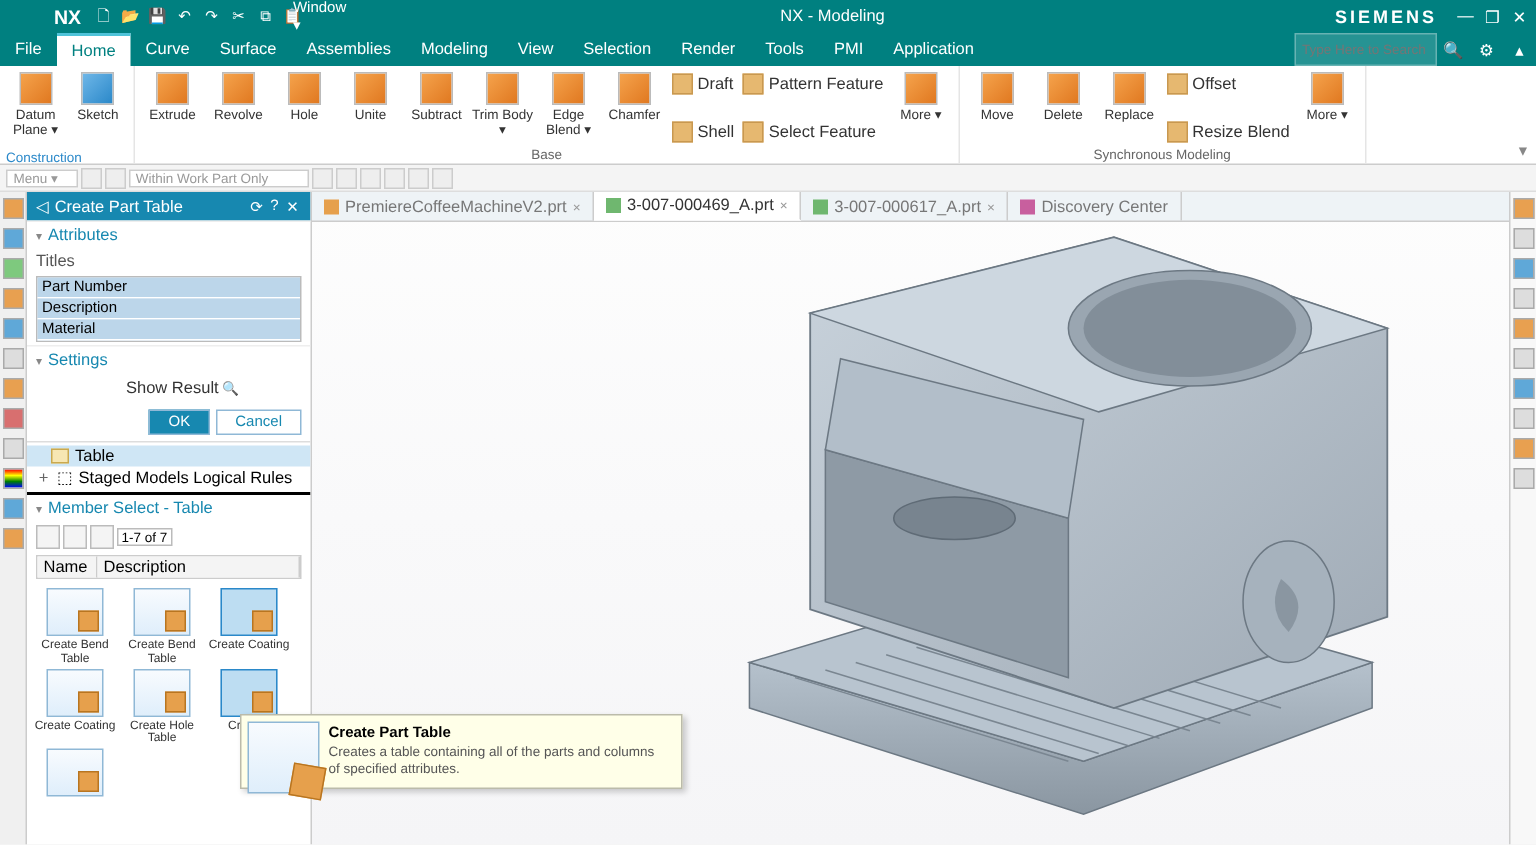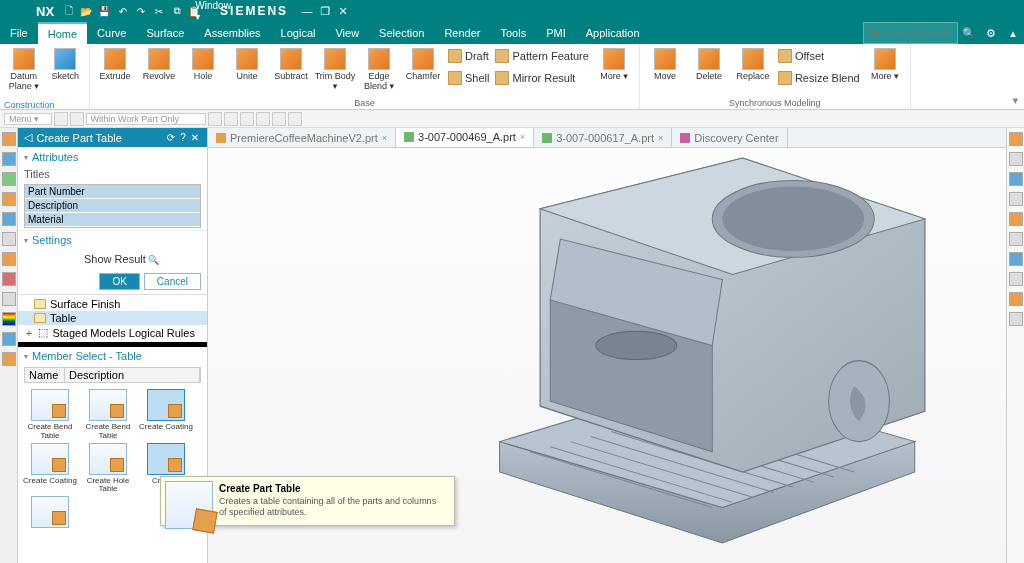--- a/index.html
+++ b/index.html
@@ -24,21 +24,21 @@
 .rgroup{display:flex;flex-direction:column;border-right:1px solid #e5e5e5;padding:2px 4px 0 4px;}
 .rgroup .tools{display:flex;gap:2px;align-items:flex-start;}
 .rgroup .label{text-align:center;font-size:9px;color:#666;margin-top:auto;padding-bottom:1px;}
 .rbtn{display:flex;flex-direction:column;align-items:center;width:42px;padding:2px 0;}
 .rbtn .ic{width:22px;height:22px;background:#ddd;border:1px solid #bbb;margin-bottom:2px;}
 .rbtn .ic.orange{background:linear-gradient(135deg,#f5a34c,#e07820);}
 .rbtn .ic.blue{background:linear-gradient(135deg,#6fb7e8,#2a88c9);}
 .rbtn .txt{font-size:9px;text-align:center;line-height:1.1;color:#333;}
 .rsmall{display:flex;align-items:center;gap:3px;padding:1px 2px;font-size:9px;color:#333;}
 .rsmall .ic{width:14px;height:14px;background:#e6b870;border:1px solid #c89850;}
-.rstack{display:flex;flex-direction:column;gap:6px;padding-top:2px;}
+.rstack{display:flex;flex-direction:column;gap:16px;padding-top:2px;}
 .construction{position:absolute;left:4px;top:56px;font-size:9px;color:#2a88c9;}
 
 .toolbar3{height:18px;background:#f4f4f4;border-bottom:1px solid #ddd;display:flex;align-items:center;padding:0 4px;gap:2px;font-size:10px;color:#555;}
 .toolbar3 .sel{border:1px solid #ccc;padding:0 12px 0 4px;background:#fff;color:#999;font-size:9px;}
 .toolbar3 .icn{width:14px;height:14px;border:1px solid #ccc;background:#eee;}
 
 .workarea{display:flex;height:435px;}
 .lefttools{width:18px;background:#f0f0f0;border-right:1px solid #ccc;display:flex;flex-direction:column;align-items:center;padding-top:4px;gap:6px;}
 .lefttools .t{width:14px;height:14px;background:#ddd;border:1px solid #aaa;}
 .lefttools .t.o{background:#e8a050;}
@@ -112,35 +112,36 @@
     <span>🗋</span>
     <span>📂</span>
     <span>💾</span>
     <span>↶</span>
     <span>↷</span>
     <span>✂</span>
     <span>⧉</span>
     <span>📋</span>
     <span>Window ▾</span>
   </div>
+  <div class="center">NX - Modeling</div>
   <div class="right">
     <span class="brand">SIEMENS</span>
     <span class="winbtn">—</span>
     <span class="winbtn">❐</span>
     <span class="winbtn">✕</span>
   </div>
 </div>
 
 <div class="menubar">
   <div class="m">File</div>
   <div class="m active">Home</div>
   <div class="m">Curve</div>
   <div class="m">Surface</div>
   <div class="m">Assemblies</div>
-  <div class="m">Logical</div>
+  <div class="m">Modeling</div>
   <div class="m">View</div>
   <div class="m">Selection</div>
   <div class="m">Render</div>
   <div class="m">Tools</div>
   <div class="m">PMI</div>
   <div class="m">Application</div>
   <div class="spacer"></div>
   <input class="searchbox" placeholder="Type Here to Search" style="">
   <div class="help">🔍</div>
   <div class="help">⚙</div>
@@ -208,21 +209,21 @@
             <span>Shell</span>
           </div>
       </div>
       <div class="rstack">
         <div class="rsmall">
             <div class="ic"></div>
             <span>Pattern Feature</span>
           </div>
         <div class="rsmall">
             <div class="ic"></div>
-            <span>Mirror Result</span>
+            <span>Select Feature</span>
           </div>
       </div>
       <div class="rbtn">
           <div class="ic orange"></div>
           <div class="txt">More
 ▾</div>
         </div>
     </div>
     <div class="label">Base</div>
   </div>
@@ -309,36 +310,38 @@
     <div class="secthead" style="border-top:1px solid #eee">Settings</div>
     <div class="btnrow">
       <span class="showres"><span>Show Result</span> 🔍</span>
     </div>
     <div class="btnrow">
       <div class="btn ok">OK</div>
       <div class="btn">Cancel</div>
     </div>
 
     <div class="treelist" style="border-top:1px solid #ddd">
-      <div class="row">
-          <span class="ficon"></span>
-          <span>Surface Finish</span>
-        </div>
       <div class="row sel">
           <span class="ficon"></span>
           <span>Table</span>
         </div>
       <div class="row" style="padding-left:6px">
           <span class="plus">+</span>
           <span>⬚</span>
           <span>Staged Models Logical Rules</span>
         </div>
     </div>
 
-    <div class="secthead" style="border-top:5px solid #000000">Member Select - Table</div>
+    <div class="secthead" style="border-top:2px solid #000000">Member Select - Table</div>
+    <div class="membertools">
+      <div class="mt"></div>
+      <div class="mt"></div>
+      <div class="mt"></div>
+      <span class="pager">1-7 of 7</span>
+    </div>
     <div class="colhdr">
       <div style="width:40px">Name</div>
       <div style="flex:1">Description</div>
     </div>
     <div class="membergrid">
       <div class="memcard">
           <div class="mic"></div>
           <div class="mtxt">Create Bend
 Table</div>
         </div>

